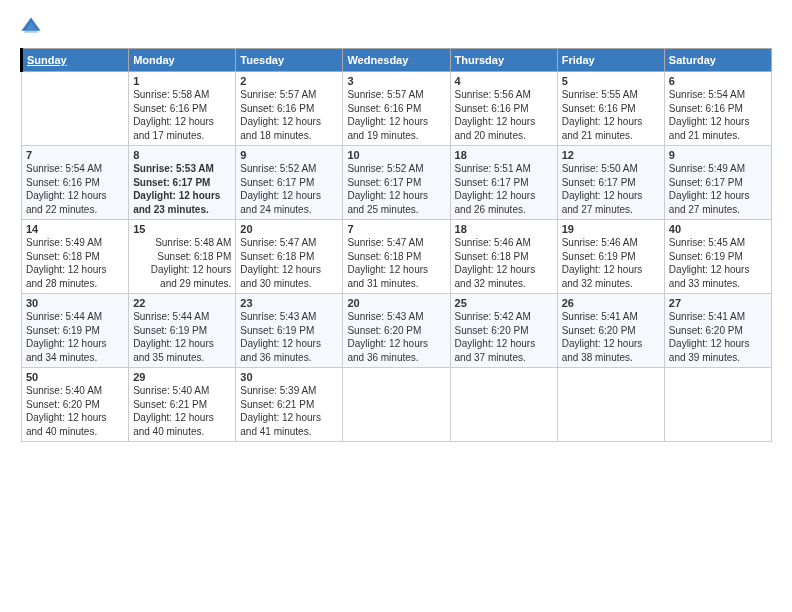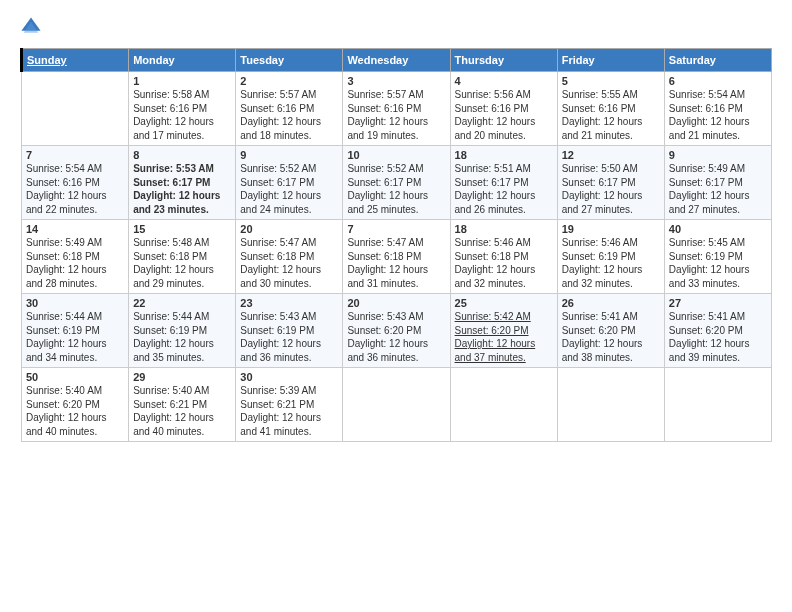--- a/index.html
+++ b/index.html
@@ -235,21 +235,21 @@
         <tr>
           <td>
             <span class="day-number">14</span>
             <div class="day-info" style="white-space: pre-line;">Sunrise: 5:49 AM
 Sunset: 6:18 PM
 Daylight: 12 hours
 and 28 minutes.</div>
           </td>
           <td>
             <span class="day-number">15</span>
-            <div class="day-info" style="white-space: pre-line;">Sunrise: 5:48 AM
+            <div class="day-info" style="white-space: pre-line; text-align: right;">Sunrise: 5:48 AM
 Sunset: 6:18 PM
 Daylight: 12 hours
 and 29 minutes.</div>
           </td>
           <td>
             <span class="day-number">20</span>
             <div class="day-info" style="white-space: pre-line;">Sunrise: 5:47 AM
 Sunset: 6:18 PM
 Daylight: 12 hours
 and 30 minutes.</div>
@@ -307,21 +307,21 @@
           </td>
           <td>
             <span class="day-number">20</span>
             <div class="day-info" style="white-space: pre-line;">Sunrise: 5:43 AM
 Sunset: 6:20 PM
 Daylight: 12 hours
 and 36 minutes.</div>
           </td>
           <td>
             <span class="day-number">25</span>
-            <div class="day-info" style="white-space: pre-line; text-decoration: underline;">Sunrise: 5:42 AM
+            <div class="day-info" style="white-space: pre-line;">Sunrise: 5:42 AM
 Sunset: 6:20 PM
 Daylight: 12 hours
 and 37 minutes.</div>
           </td>
           <td>
             <span class="day-number">26</span>
             <div class="day-info" style="white-space: pre-line;">Sunrise: 5:41 AM
 Sunset: 6:20 PM
 Daylight: 12 hours
 and 38 minutes.</div>

